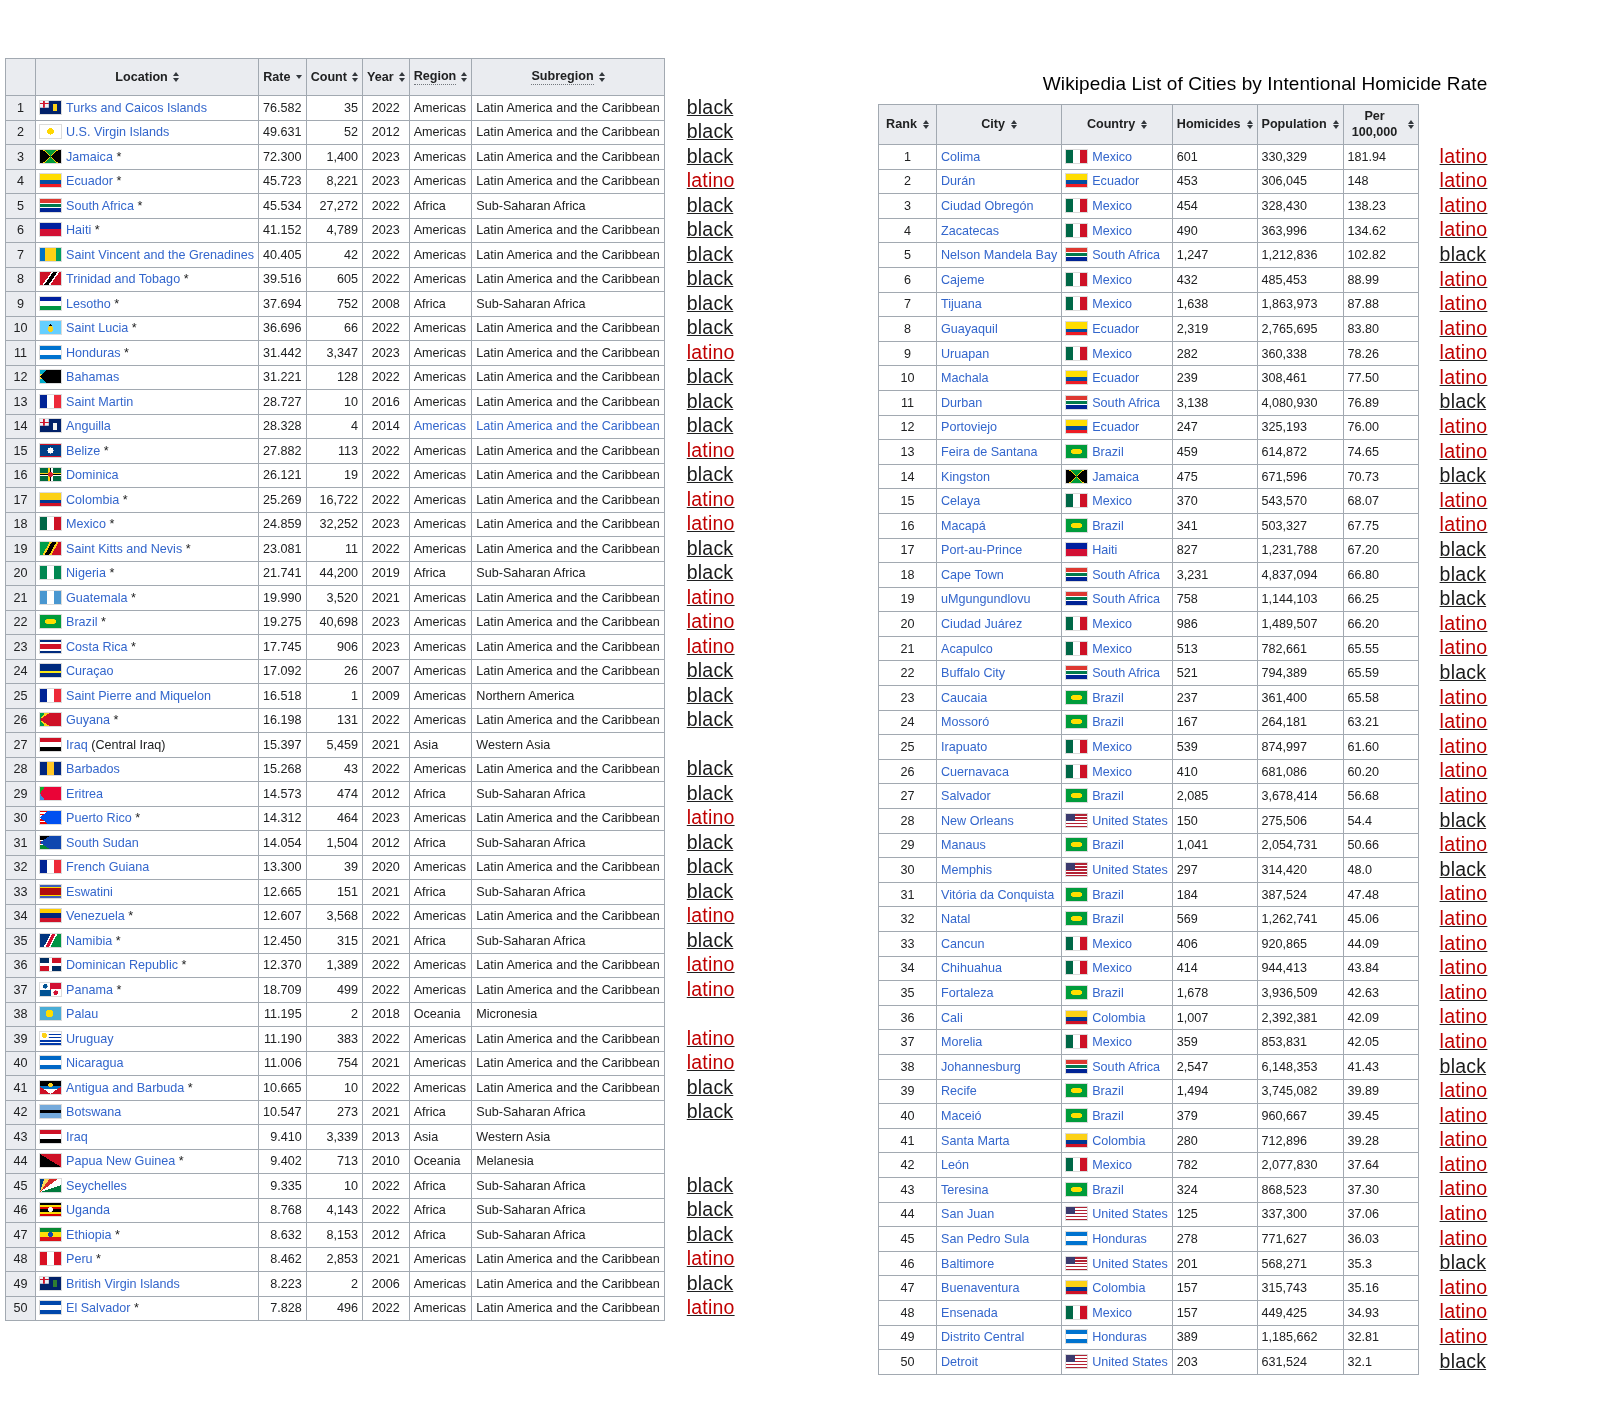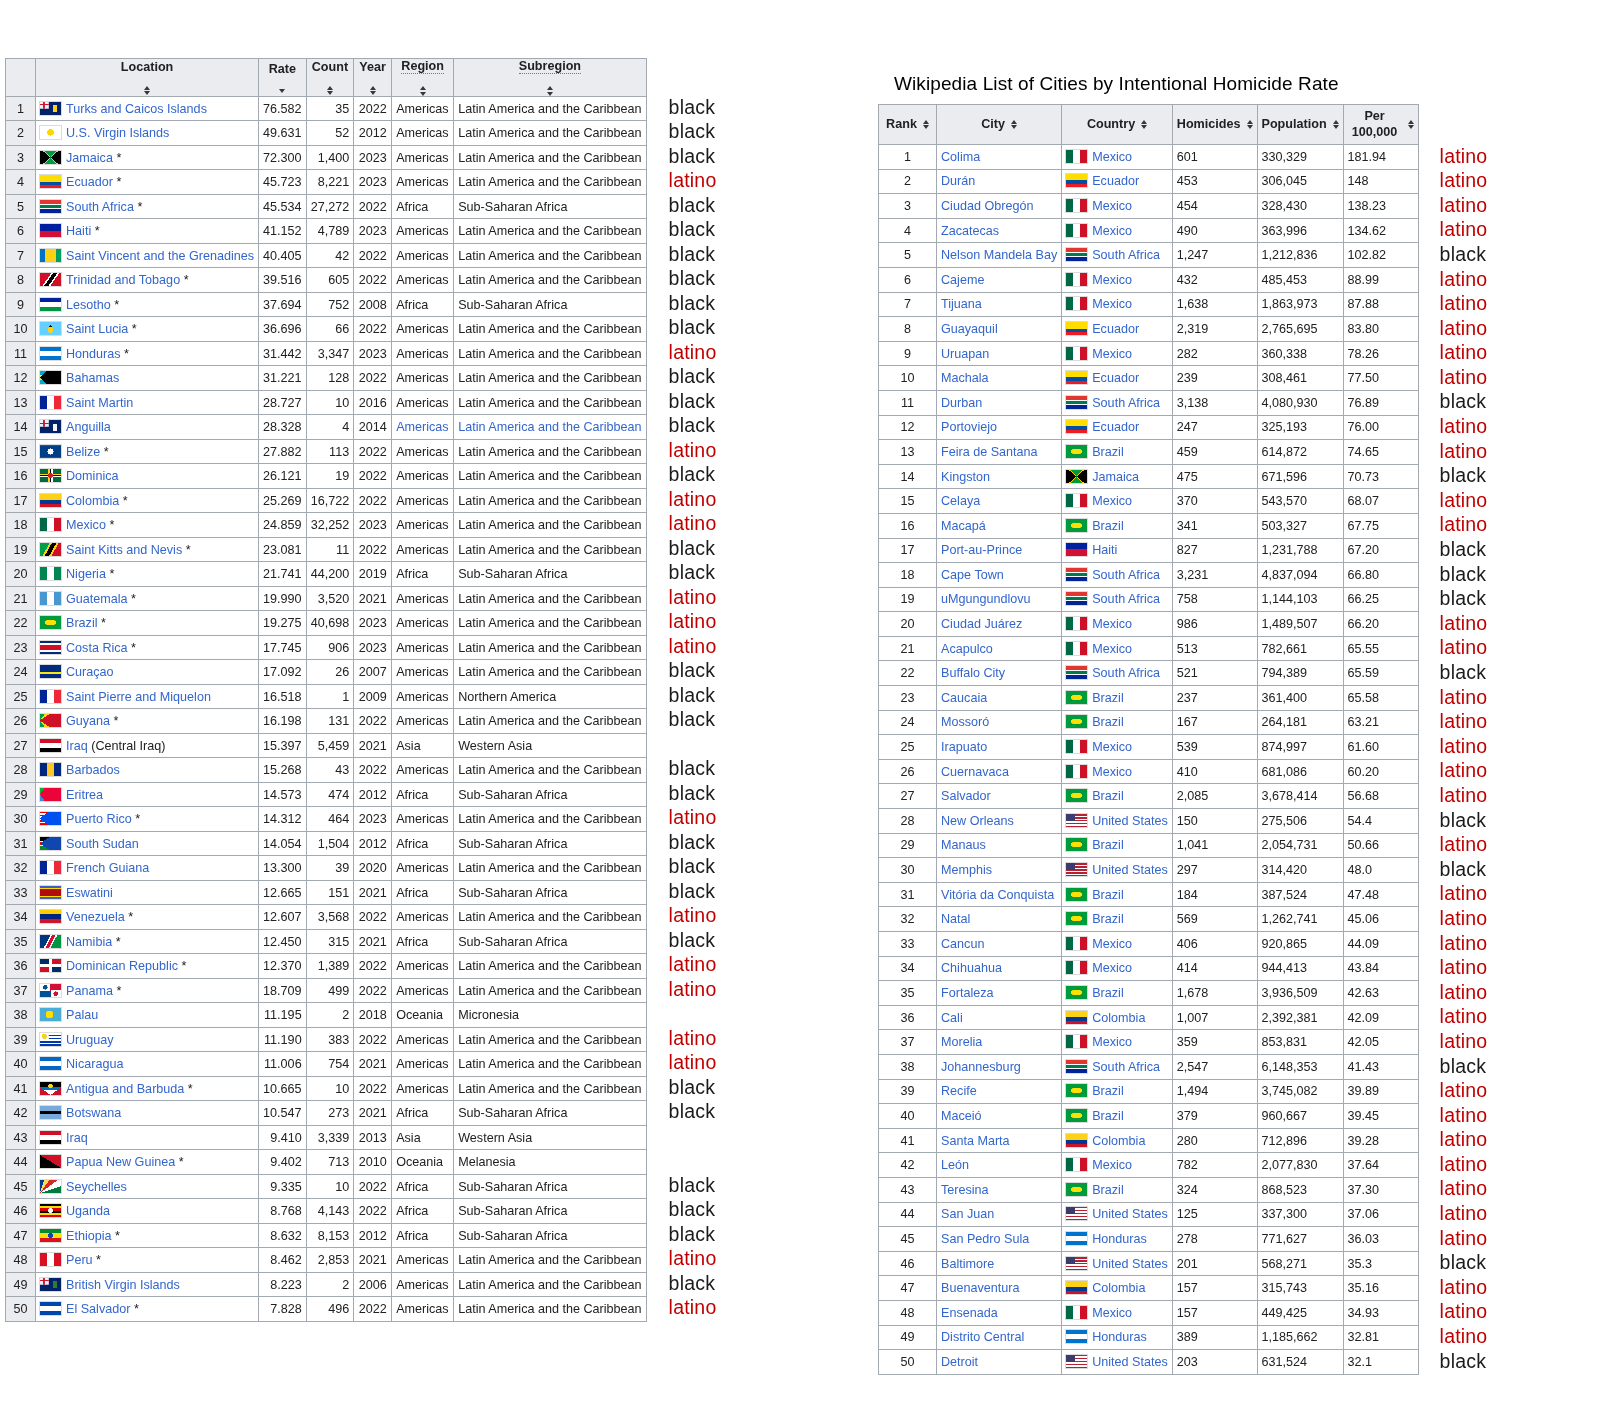--- a/index.html
+++ b/index.html
@@ -3,49 +3,49 @@
 <meta charset="utf-8">
 <style>
   html,body{margin:0;padding:0;}
   body{
     width:1612px;height:1413px;background:#fff;
     font-family:"Liberation Sans",sans-serif;color:#202122;
     position:relative;overflow:hidden;
   }
   .panel{position:absolute;}
   .tbl-title{font-weight:400;font-size:19px;color:#000;margin:5px 0 12px 20px;letter-spacing:.1px;}
-  .cities .tbl-title{margin-left:16px;margin-bottom:9px;}
+  .cities .tbl-title{margin-left:8px;margin-bottom:9px;text-align:right;}
   .twrap{display:flex;align-items:flex-start;}
   table.wikitable{border-collapse:collapse;font-size:12.6px;color:#202122;table-layout:fixed;}
   .wikitable th,.wikitable td{border:1px solid #a2a9b1;padding:0 4px;box-sizing:border-box;overflow:hidden;white-space:nowrap;}
   .wikitable thead th{background:#eaecf0;font-weight:bold;text-align:center;vertical-align:middle;}
   .countries-table thead th{height:37px;}
   .cities-table thead th{height:40px;}
   .countries-table td{height:24.5px;}
   .cities-table td{height:24.6px;}
   td.rankgray{background:#eaecf0;text-align:center;}
   td.rankwhite{background:#fff;text-align:center;}
   td.num{text-align:right;}
   td.ctr{text-align:center;}
   a.wlink{color:var(--link,#3366cc);text-decoration:none;}
   .bluecell, .bluecell a{color:var(--link,#3366cc);}
   .flag{display:inline-block;width:21px;height:13px;margin-right:5px;vertical-align:-2px;
         box-shadow:0 0 0 1px rgba(0,0,0,.14);background:#ccc;flex:none;}
   .star{color:#202122;}
   .note{color:#202122;}
-  .hstack{display:flex;flex-direction:column;align-items:center;gap:12px;justify-content:center;}
+  .hstack{display:flex;align-items:center;gap:5px;justify-content:center;}
   .hrow{display:flex;align-items:center;justify-content:center;gap:6px;}
   .hlabel{line-height:1.15;}
   .dotted{border-bottom:1px dotted #72777d;}
   .wraplbl{white-space:normal;width:54px;display:inline-block;text-align:center;line-height:1.25;}
   .sorticon{display:inline-flex;flex-direction:column;align-items:center;gap:1.5px;flex:none;cursor:pointer;}
   .sorticon i{display:block;width:0;height:0;border-left:3.5px solid transparent;border-right:3.5px solid transparent;}
   .sorticon i.up{border-bottom:4px solid #33383d;}
   .sorticon i.down{border-top:4px solid #33383d;}
-  .anncol{display:flex;flex-direction:column;}
+  .anncol{display:flex;flex-direction:column;text-decoration:underline;}
   .ann{display:flex;align-items:center;font-size:19.5px;line-height:1;letter-spacing:.2px;}
 </style>
 </head>
 <body>
 
 <div class="page">
 
   <section class="panel countries" style="left:5px;top:58px;">
     <div class="twrap">
       <table class="wikitable countries-table" id="t-countries">

